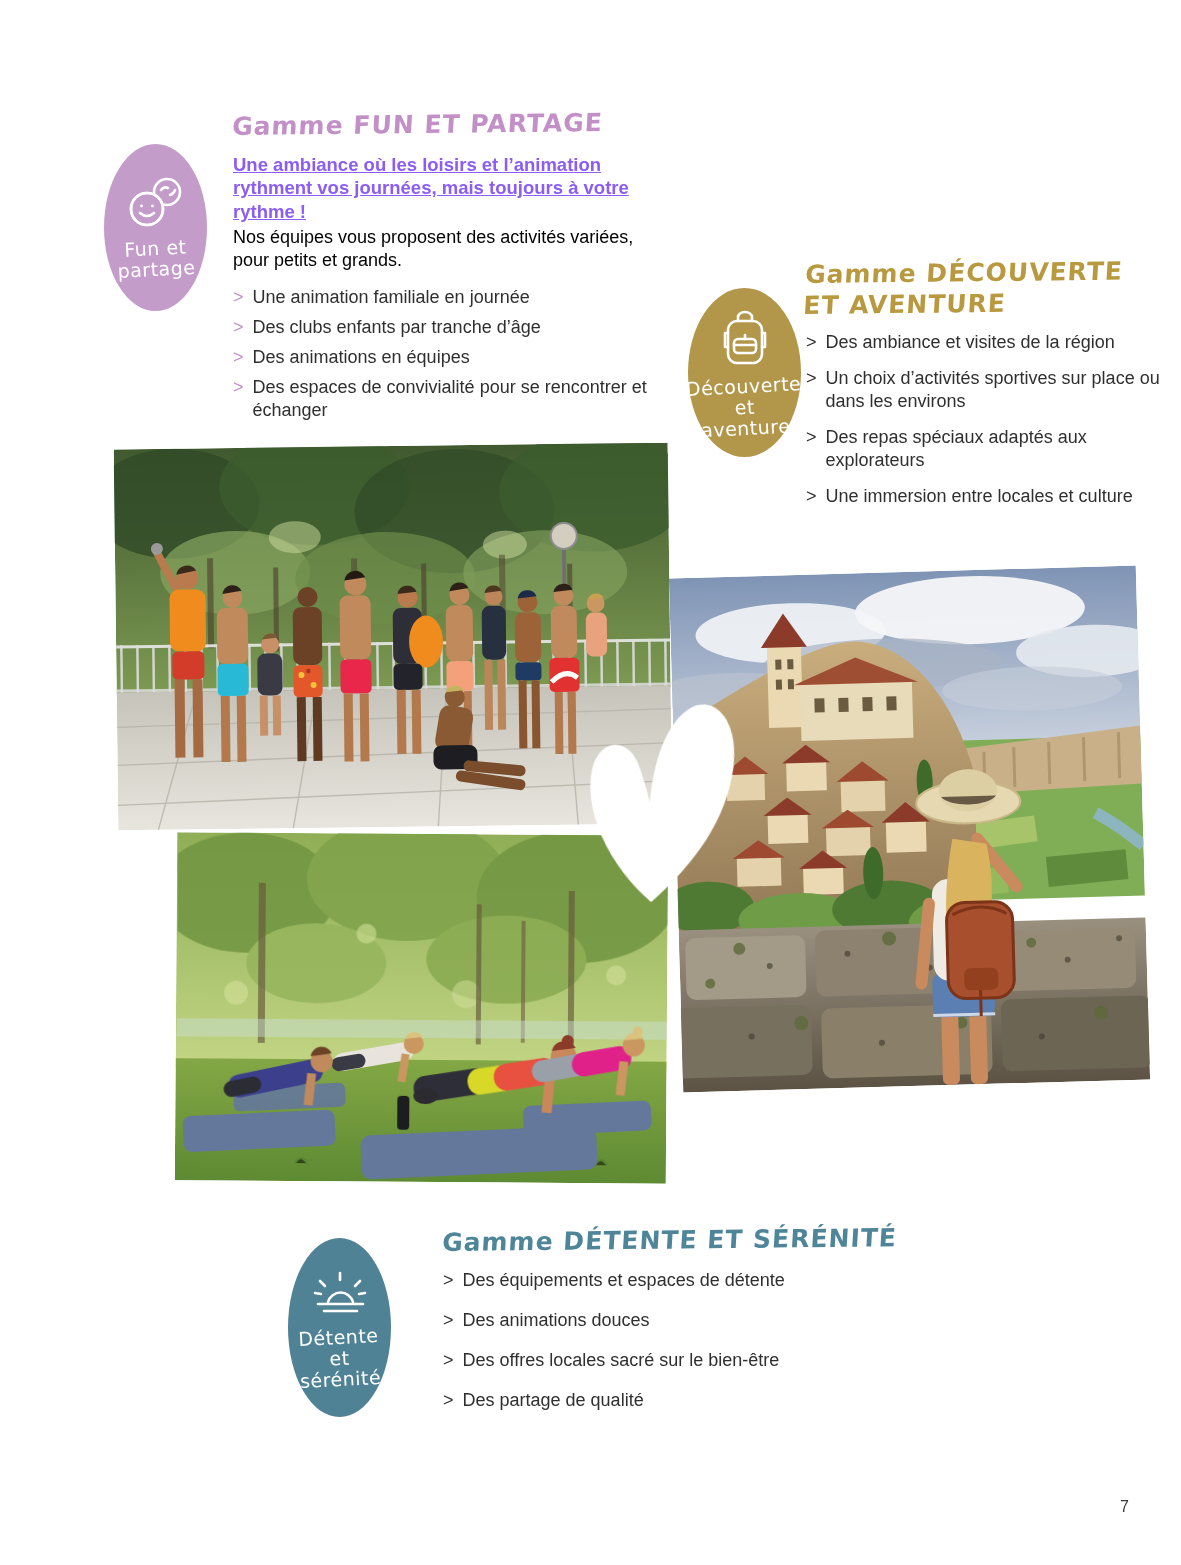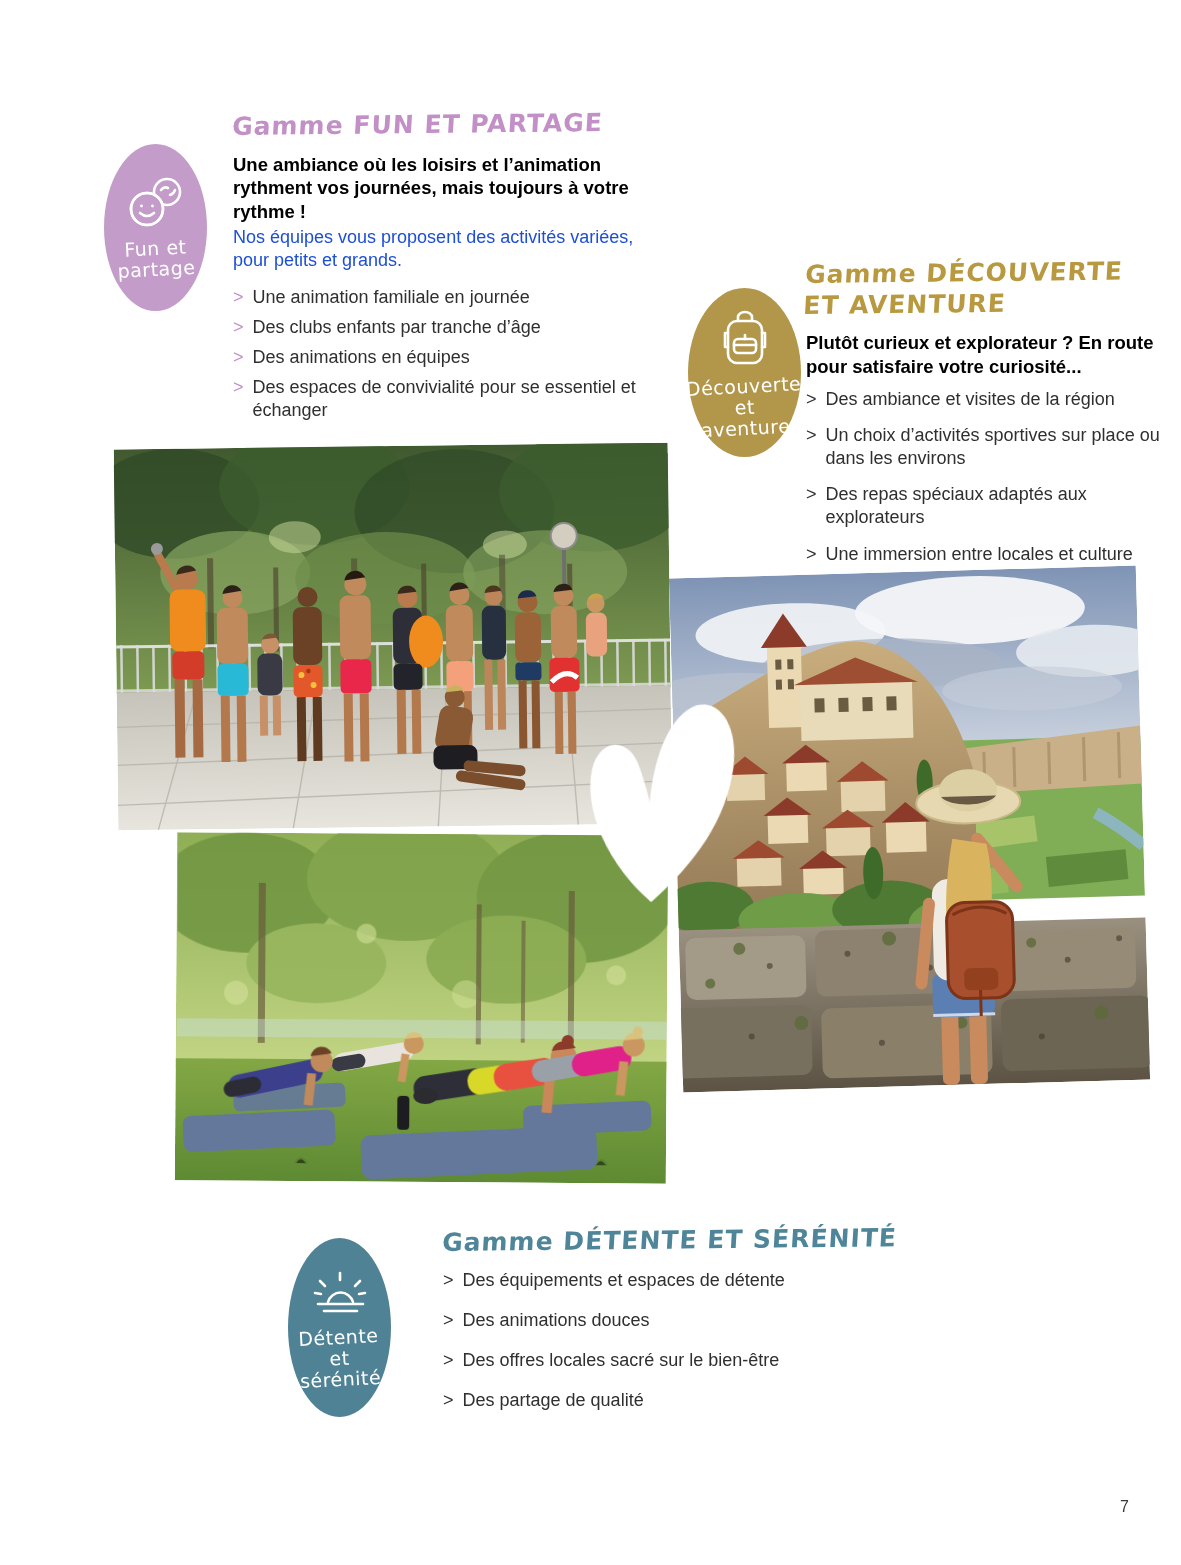--- a/index.html
+++ b/index.html
@@ -27,22 +27,22 @@
   
   .sec { position:absolute; z-index:3; }
   .sec-title {
     font-family:"DejaVu Sans", sans-serif; font-weight:bold; font-size:25px;
     line-height:1.22; letter-spacing:1px; transform:skewX(-4deg) rotate(-0.6deg);
     transform-origin:left top; margin:0 0 10px 0;
   }
   #sec-fun .sec-title { color:#c28fc7; }
   #sec-dec .sec-title { color:#b8993f; }
   #sec-det .sec-title { color:#4e8599; }
-  .lead { font-weight:bold; font-size:18.5px; line-height:1.28; color:#000000; margin:0 0 2px 0; white-space:pre-line; }
-  .para { font-size:18px; line-height:1.28; color:#1d4ed8; margin:0 0 14px 0; }
+  .lead { font-weight:bold; font-size:18.5px; line-height:1.28; color:#8b5cf6; margin:0 0 2px 0; white-space:pre-line;text-decoration:underline; }
+  .para { font-size:18px; line-height:1.28; color:#000000; margin:0 0 14px 0; }
   ul.bullets { list-style:none; margin:10px 0 0 0; padding:0; }
   ul.bullets li { display:flex; gap:9px; font-size:18px; line-height:1.28; color:#2f2f2f; }
   .chev { flex:0 0 auto; }
   #sec-fun .chev { color:#c28fc7; }
   #sec-dec .chev, #sec-det .chev { color:#2f2f2f; }
   #sec-fun ul.bullets li { margin-bottom:7px; }
   #sec-dec ul.bullets li { margin-bottom:13px; }
   #sec-det ul.bullets li { margin-bottom:17px; }
 
   #sec-fun { left:233px; top:112px; width:434px; }
@@ -96,21 +96,21 @@
       <li>
           <span class="chev">&gt;</span>
           <span>Des clubs enfants par tranche d’âge</span>
         </li>
       <li>
           <span class="chev">&gt;</span>
           <span>Des animations en équipes</span>
         </li>
       <li>
           <span class="chev">&gt;</span>
-          <span>Des espaces de convivialité pour se essentiel et échanger</span>
+          <span>Des espaces de convivialité pour se rencontrer et échanger</span>
         </li>
     </ul>
   </div>
 
   <div class="badge" id="dec-badge">
     <span>
       <svg width="58" height="62" viewBox="0 0 58 62" fill="none" stroke="#ffffff" stroke-width="2.6" stroke-linecap="round" stroke-linejoin="round">
         <rect x="12" y="14" width="34" height="42" rx="9"></rect>
         <path d="M22 14 v-4 a7 5 0 0 1 14 0 v4"></path>
         <rect x="18" y="32" width="22" height="14" rx="4"></rect>
@@ -118,21 +118,20 @@
         <path d="M29 32 v-4"></path>
         <path d="M12 26 h-3 v14 h3 M46 26 h3 v14 h-3"></path>
       </svg>
     </span>
     <span class="badge-label">Découverte
 et aventure</span>
   </div>
 
   <div class="sec" id="sec-dec">
     <h2 class="sec-title">Gamme DÉCOUVERTE ET AVENTURE</h2>
-    <p class="lead">Plutôt curieux et explorateur ? En route pour satisfaire votre curiosité...</p>
     <ul class="bullets">
       <li>
           <span class="chev">&gt;</span>
           <span>Des ambiance et visites de la région</span>
         </li>
       <li>
           <span class="chev">&gt;</span>
           <span>Un choix d’activités sportives sur place ou dans les environs</span>
         </li>
       <li>

